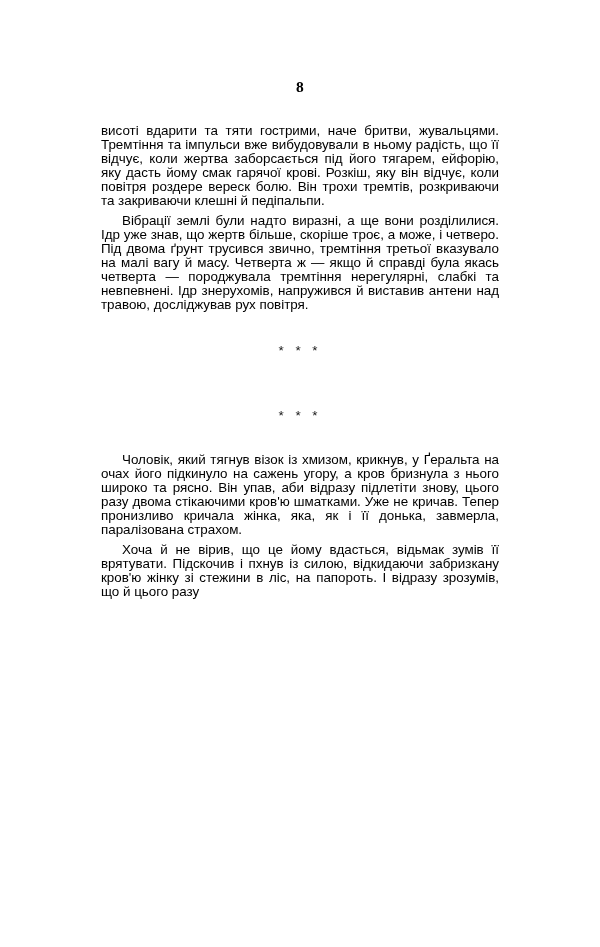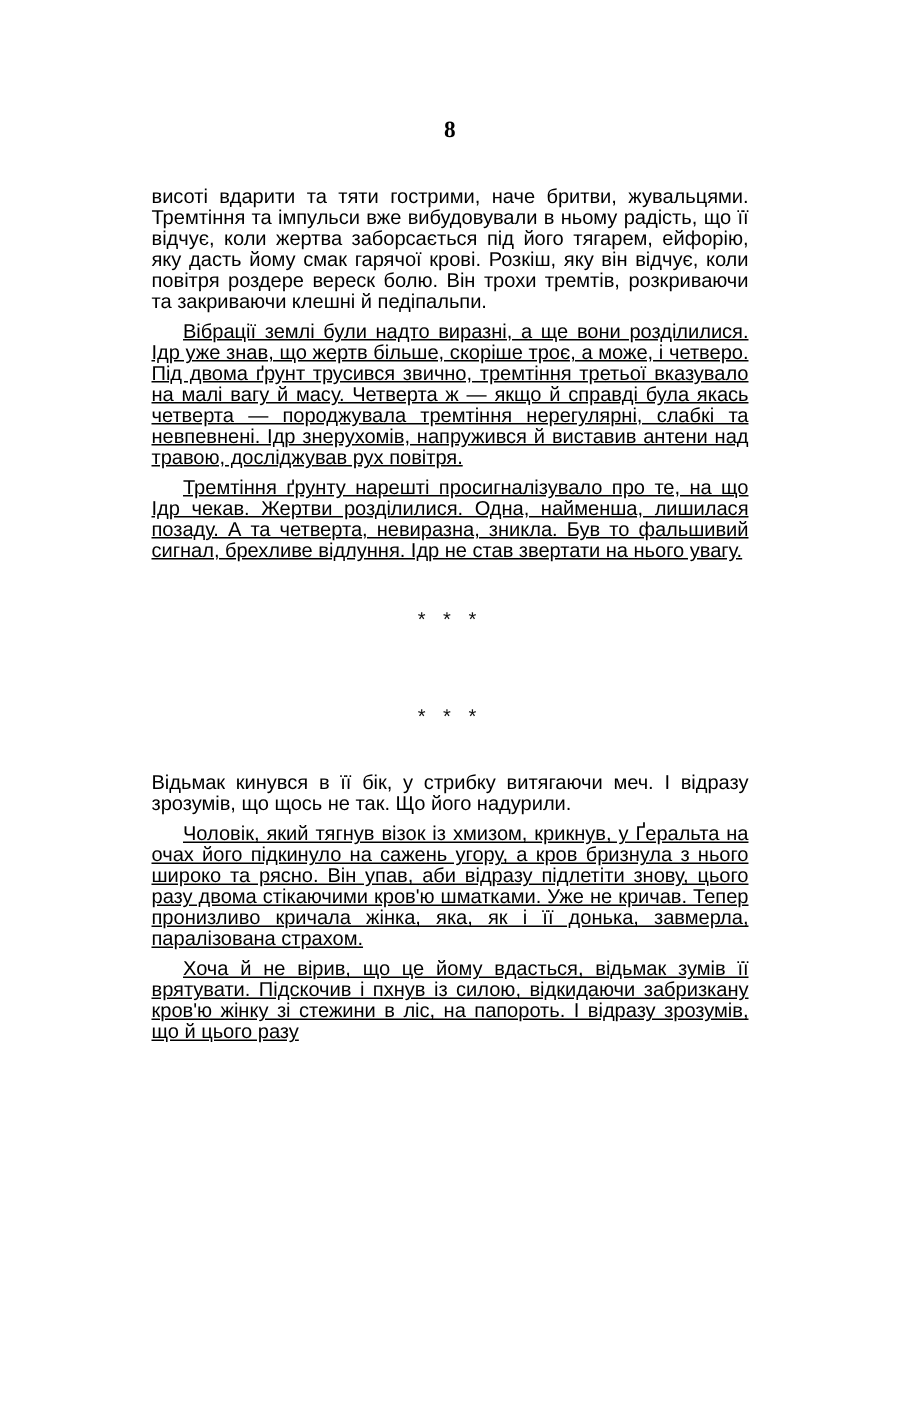--- a/index.html
+++ b/index.html
@@ -55,21 +55,20 @@
     font-size: 13.4px;
     line-height: 14px;
     color: #000000;
     letter-spacing: -0.02px;
     word-spacing: 0px;
     hyphens: manual;
   }
 
   p.indent {
     text-indent: 21px;
-    text-decoration: underline;
   }
 
   p.noindent {
     text-indent: 0;
   }
 
   .separator {
     text-align: center;
     font-size: 13.4px;
     line-height: 22.1px;
@@ -89,32 +88,30 @@
 <div class="page">
 
   <div class="page-number">8</div>
 
   <div class="text-column">
 
     <p class="para noindent">висоті вдарити та тяти гострими, наче бритви, жувальцями. Тремтіння та імпульси вже вибудовували в ньому радість, що її відчує, коли жертва заборсається під його тягарем, ейфорію, яку дасть йому смак гарячої крові. Розкіш, яку він відчує, коли повітря роздере вереск болю. Він трохи тремтів, розкриваючи та закриваючи клешні й педіпальпи.</p>
 
     <p class="para indent">Вібрації землі були надто виразні, а ще вони розділилися. Ідр уже знав, що жертв більше, скоріше троє, а може, і четверо. Під двома ґрунт трусився звично, тремтіння третьої вказувало на малі вагу й масу. Четверта ж — якщо й справді була якась четверта  — породжувала тремтіння нерегулярні, слабкі та невпевнені. Ідр знерухомів, напружився й виставив антени над травою, досліджував рух повітря.</p>
 
-    <p class="para indent">Тремтіння ґрунту нарешті просигналізувало про те, на що Ідр чекав. Жертви розділилися. Одна, найменша, лишилася позаду. А та четверта, невиразна, зникла. Був то фальшивий сигнал, брехливе відлуння. Ідр не став звертати на нього увагу.</p>
 
 
     <div class="gap-sep-before"></div>
     <div class="separator">* * *</div>
     <div class="gap-sep-after"></div>
 
 
     <div class="gap-sep-before"></div>
     <div class="separator">* * *</div>
     <div class="gap-sep-after"></div>
 
-    <p class="para noindent">Відьмак кинувся в її бік, у стрибку витягаючи меч. І відразу зрозумів, що щось не так. Що його надурили.</p>
 
     <p class="para indent">Чоловік, який тягнув візок із хмизом, крикнув, у Ґеральта на очах його підкинуло на сажень угору, а кров бризнула з нього широко та рясно. Він упав, аби відразу підлетіти знову, цього разу двома стікаючими кров'ю шматками. Уже не кричав. Тепер пронизливо кричала жінка, яка, як і її донька, завмерла, паралізована страхом.</p>
 
     <p class="para indent">Хоча й не вірив, що це йому вдасться, відьмак зумів її врятувати. Підскочив і пхнув із силою, відкидаючи забризкану кров'ю жінку зі стежини в ліс, на папороть. І відразу зрозумів, що й цього разу</p>
 
   </div>
 </div>
 
 </body></html>

